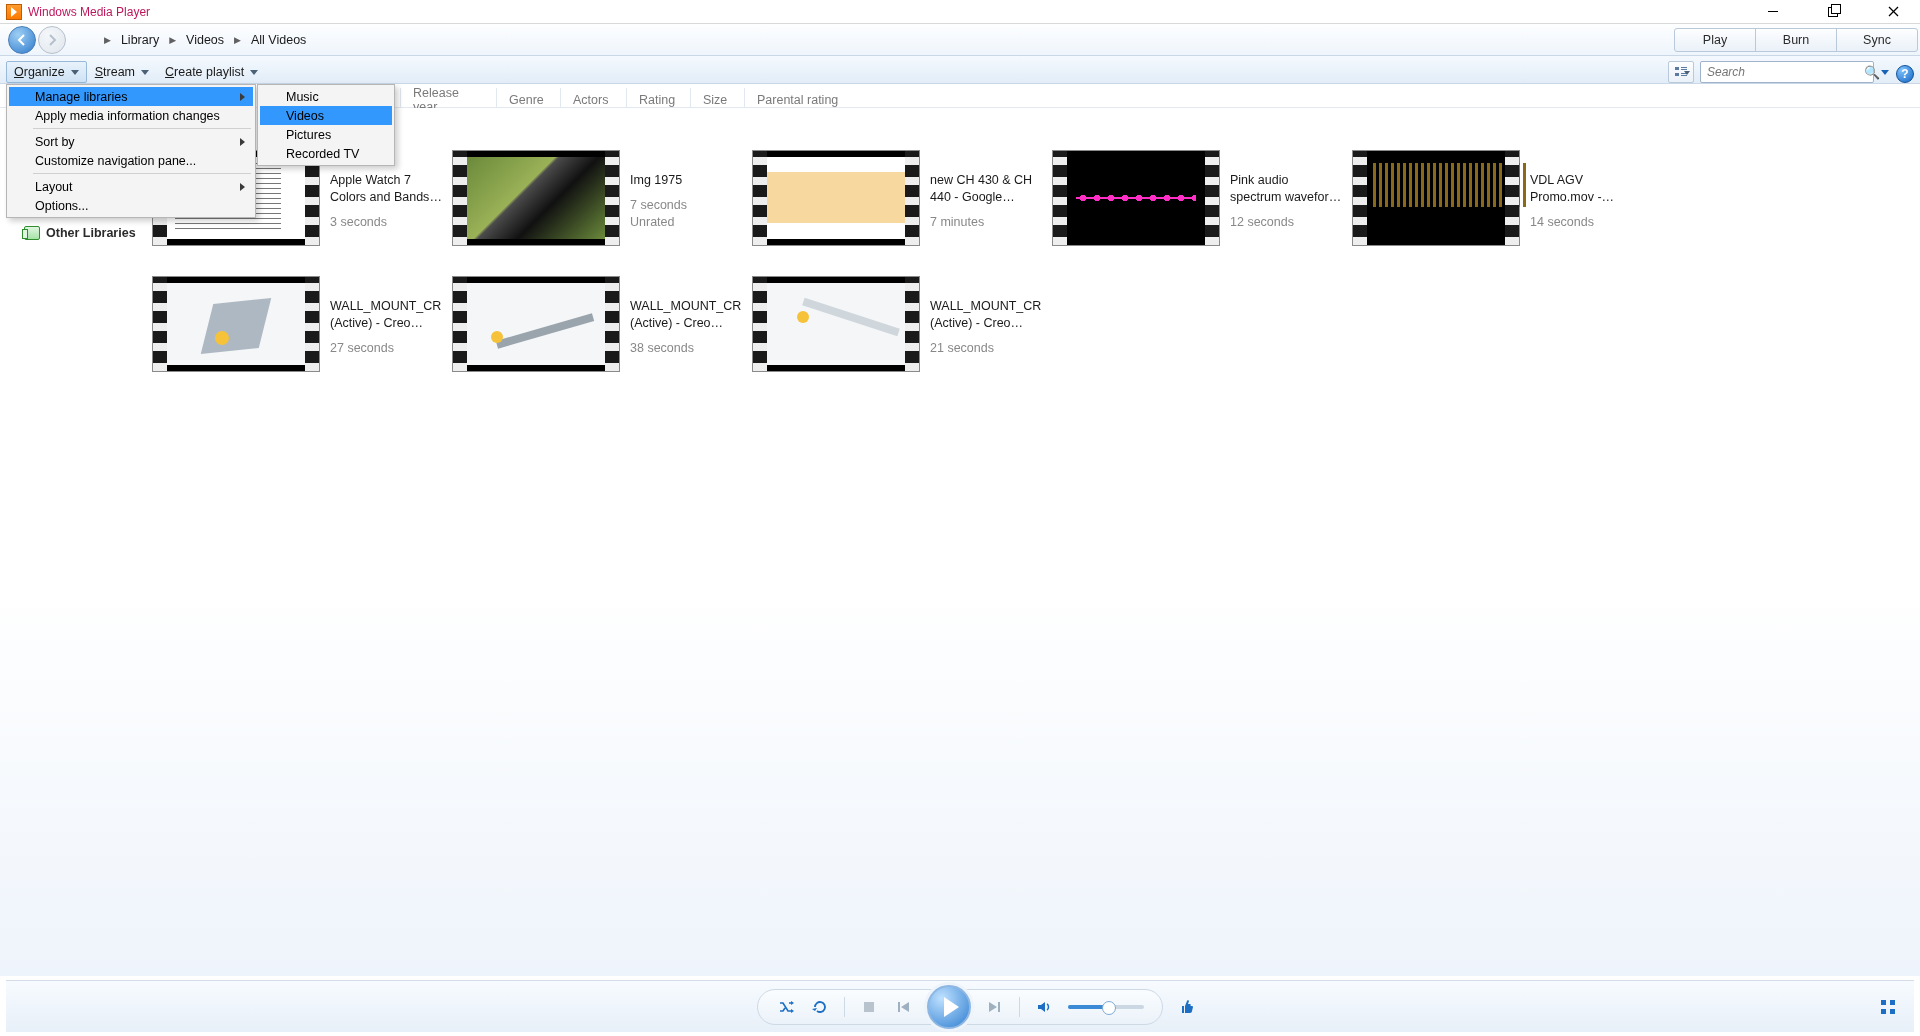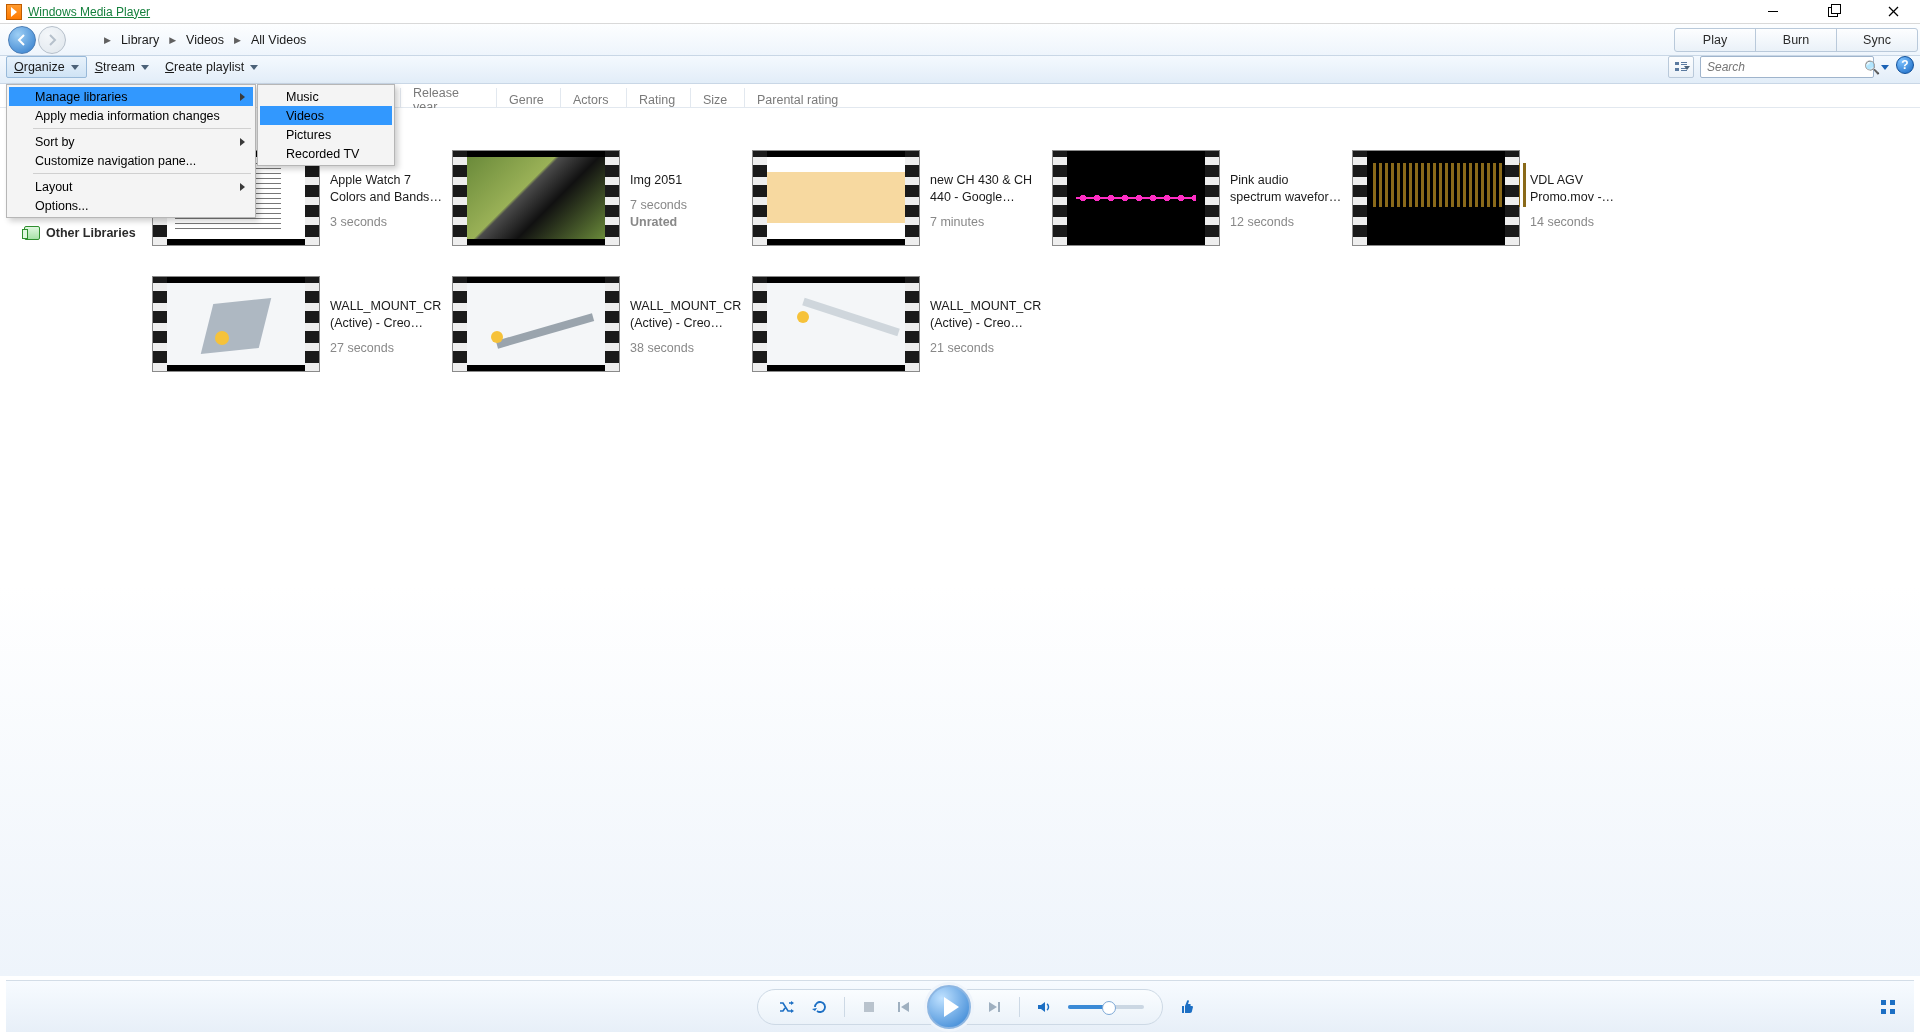--- a/index.html
+++ b/index.html
@@ -2,21 +2,21 @@
 <html><head>
 <meta charset="utf-8">
 <style>
 * { margin: 0; padding: 0; box-sizing: border-box; font-family: "Segoe UI", Tahoma, sans-serif; }
 html, body { width: 1920px; height: 1036px; overflow: hidden; background: #fff; }
 
 
 .titlebar { height: 24px; display: flex; align-items: center; padding: 0 6px; border-bottom: 1px solid #d9d9d9; background: #fff; }
 .titlebar .app-icon { width: 16px; height: 16px; background: linear-gradient(#ff9b2f,#ff7a00); border: 1px solid #c05c00; position: relative; margin-right: 6px; }
 .titlebar .app-icon::after { content:""; position:absolute; left:4px; top:2px; width:0; height:0; border-left:6px solid #fff; border-top:5px solid transparent; border-bottom:5px solid transparent; }
-.titlebar .title { font-size: 12px; color:#15803d;text-decoration:underline; }
+.titlebar .title { font-size: 12px; color:#be185d; }
 .titlebar .win-controls { margin-left:auto; display:flex; gap:26px; padding-right:4px; }
 .titlebar .win-controls div { width:34px; height:22px; display:flex; align-items:center; justify-content:center; color:#000; font-size:12px; }
 .win-min::before{content:"";width:10px;height:1px;background:#000;display:block;}
 .win-max{position:relative}
 .win-max::before{content:"";width:8px;height:8px;border:1px solid #000;display:block;position:absolute;left:12px;top:6px;}
 .win-max::after{content:"";width:8px;height:8px;border:1px solid #000;display:block;position:absolute;left:15px;top:3px;background:#fff;}
 .win-close svg{width:11px;height:11px;stroke:#000;stroke-width:1.3}
 
 
 .navrow { height: 32px; background: linear-gradient(#fdfeff,#eef5fc); border-bottom:1px solid #c9d7e6; display:flex; align-items:center; padding-left:8px; }
@@ -26,21 +26,21 @@
 .nav-arrow svg { width:14px; height:14px; }
 .breadcrumb { display:flex; align-items:center; margin-left:30px; font-size:12.5px; color:#1a1a1a; }
 .breadcrumb .sep { margin:0 6px; font-size:9px; color:#606060; }
 .breadcrumb span.seg { padding:3px 4px; }
 .tab-buttons { margin-left:auto; display:flex; padding-right:2px; }
 .tab-buttons .tab { width:82px; height:24px; border:1px solid #b9c9da; margin-left:-1px; background:linear-gradient(#fdfeff,#eaf1f8); display:flex; align-items:center; justify-content:center; font-size:12.5px; color:#2b2b2b; }
 .tab-buttons .tab:first-child{border-top-left-radius:3px;border-bottom-left-radius:3px;}
 .tab-buttons .tab:last-child{border-top-right-radius:3px;border-bottom-right-radius:3px;}
 
 
-.toolbar { height:28px; background:linear-gradient(#f4f9fe,#e2edf8); border-bottom:1px solid #c9d7e6; display:flex; align-items:flex-start; padding:0 6px; font-size:12.5px; color:#1a1a1a; }
+.toolbar { height:28px; background:linear-gradient(#f4f9fe,#e2edf8); border-bottom:1px solid #c9d7e6; display:flex; align-items:flex-end; padding:0 6px; font-size:12.5px; color:#1a1a1a; }
 .toolbar .tb-item{ padding:4px 8px; display:flex; align-items:center; gap:4px; }
 .toolbar .tb-item.active{ background:linear-gradient(#e8f2fb,#cfe3f5); border:1px solid #98b9d9; border-radius:2px; padding:3px 7px;}
 .toolbar .caret{ width:0;height:0;border-left:4px solid transparent;border-right:4px solid transparent;border-top:5px solid #4b6178; margin-left:2px;}
 .toolbar .spacer{flex:1}
 .toolbar .view-btn{ width:26px;height:22px;border:1px solid #b9c9da;border-radius:2px;display:flex;align-items:center;justify-content:center;background:linear-gradient(#fdfeff,#eaf1f8);margin-right:6px; position:relative;}
 .toolbar .view-btn::after{content:"";position:absolute;right:3px;top:9px;width:0;height:0;border-left:3px solid transparent;border-right:3px solid transparent;border-top:4px solid #4b6178;}
 .searchbox{ width:174px;height:22px;border:1px solid #9fb4cc;border-radius:2px;background:#fff;display:flex;align-items:center;padding:0 6px; }
 .searchbox input{ flex:1;border:none;outline:none;font-size:12px;font-style:italic;color:#777;background:transparent; }
 .searchbox .mag{ color:#3a6aa0; font-size:13px;}
 .blue-caret{ width:14px;height:22px;display:flex;align-items:center;justify-content:center;margin:0 4px;}
@@ -72,21 +72,21 @@
 .grid{ position:absolute; left:152px; top:42px; right:20px; display:flex; flex-wrap:wrap; gap:30px 8px; align-content:flex-start; }
 .video-item{ width:292px; display:flex; gap:10px; }
 .thumb{ width:168px; height:96px; background:#000; border:1px solid #8a8a8a; position:relative; flex-shrink:0;}
 .thumb::before,.thumb::after{ content:""; position:absolute; top:0; bottom:0; width:14px; background:#1a1a1a; }
 .thumb::before{left:0; background-image: repeating-linear-gradient(#1a1a1a 0 6px,#eee 6px 14px,#1a1a1a 14px 20px); }
 .thumb::after{right:0; background-image: repeating-linear-gradient(#1a1a1a 0 6px,#eee 6px 14px,#1a1a1a 14px 20px); }
 .thumb .inner{ position:absolute; left:14px; right:14px; top:6px; bottom:6px; background-size:cover; background-position:center;}
 .vinfo{ font-size:12.5px; color:#1a1a1a; line-height:1.35; padding-top:22px; width:112px; overflow:hidden;}
 .vinfo .vtitle{ display:-webkit-box; -webkit-line-clamp:2; -webkit-box-orient:vertical; overflow:hidden;}
 .vinfo .vdur{ color:#888;margin-top:8px; }
-.vinfo .vextra{ color:#888;font-weight:bold; }
+.vinfo .vextra{ color:#888; }
 
 .thumb .inner.phone{ background: linear-gradient(135deg,#6a8a3a 0%, #9ab157 40%, #4b4b4b 42%, #111 60%, #6a8a3a 100%); }
 .thumb .inner.sheet{ background: linear-gradient(#fff 0 18%, #f7d9a0 18% 80%, #bcd6f5 58% 80%, #fff 80% 100%); }
 .thumb .inner.wave{ background:#000; display:flex;align-items:center;justify-content:center;}
 .thumb .inner.wave::before{content:"";width:120px;height:26px;background:
   radial-gradient(circle,#ff2ec4 3px,transparent 3px) 0 50%/14px 14px repeat-x,
   linear-gradient(#ff2ec4,#ff2ec4) 0 50%/100% 2px no-repeat;}
 .thumb .inner.doc{ background:#fff; }
 .thumb .inner.doc::before{content:"";position:absolute;left:8px;top:6px;right:24px;bottom:8px;background:repeating-linear-gradient(#777 0 1px, transparent 1px 5px);}
 .thumb .inner.agv{ background:linear-gradient(#fff 0 20%, #9ed7e6 20% 78%, #0a5aa0 78% 100%); position:relative;}
@@ -222,21 +222,21 @@
         <div class="vinfo">
           <div class="vtitle">Apple Watch 7 Colors and Bands - Google C...</div>
           <div class="vdur">3 seconds</div>
         </div>
       </div>
       <div class="video-item">
         <div class="thumb">
           <div class="inner phone"></div>
         </div>
         <div class="vinfo">
-          <div class="vtitle">Img 2051</div>
+          <div class="vtitle">Img 1975</div>
           <div class="vdur">7 seconds</div>
           <div class="vextra">Unrated</div>
         </div>
       </div>
       <div class="video-item">
         <div class="thumb">
           <div class="inner sheet"></div>
         </div>
         <div class="vinfo">
           <div class="vtitle">new CH 430 &amp; CH 440 - Google Sheets - Goog...</div>

